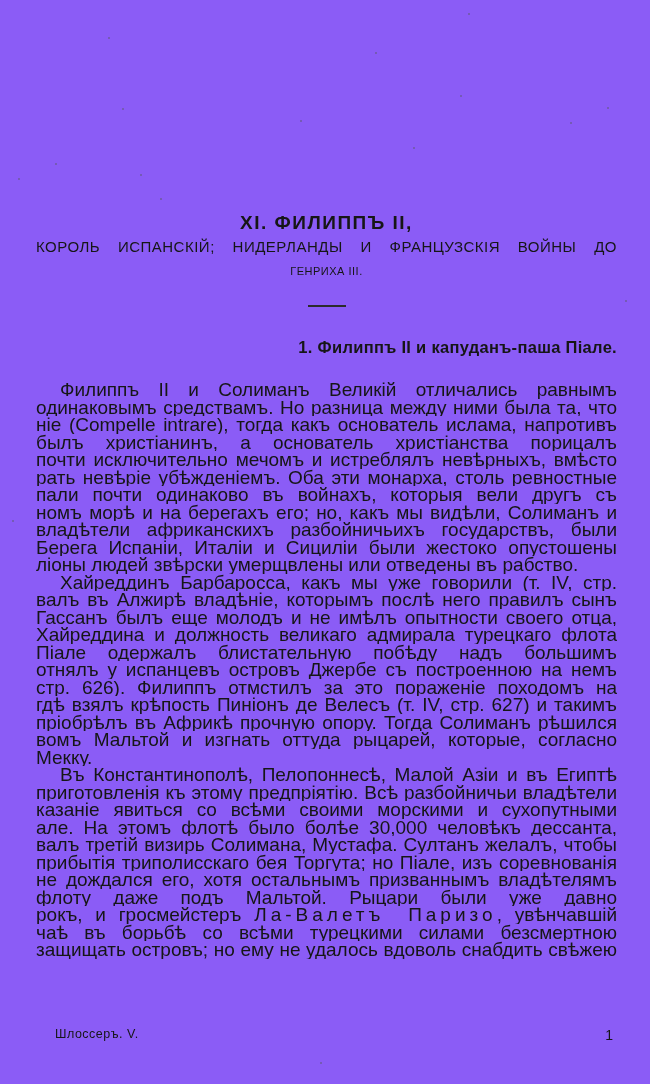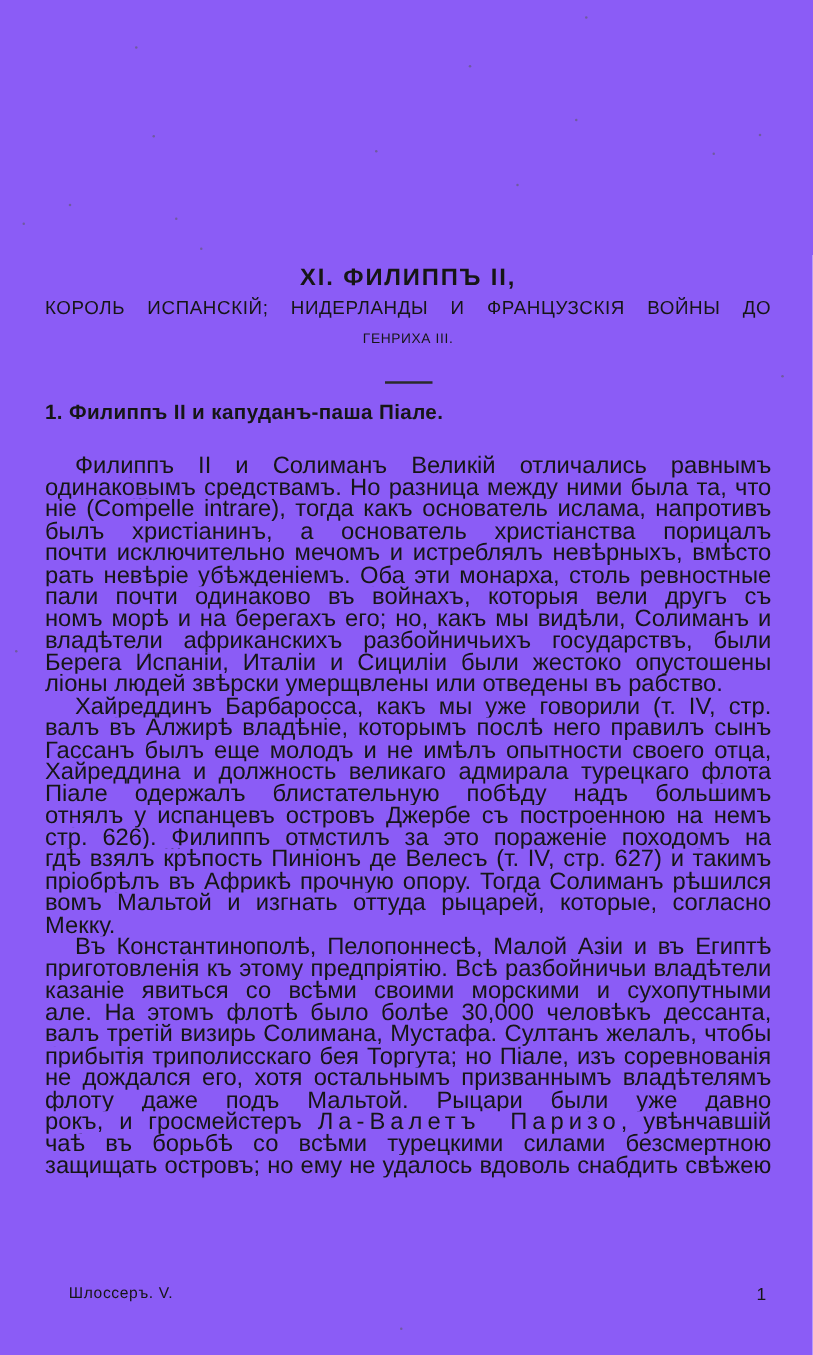--- a/index.html
+++ b/index.html
@@ -38,22 +38,22 @@
     letter-spacing:0.5px;
     line-height:19px;
     text-align:center;
   }
   .divider{
     width:38px;height:2px;
     background:#2b2b2b;
     margin:24px auto 0 auto;
   }
   .section-heading{
-    margin-top:13px;
-    text-align:left;
+    margin-top:30px;
+    text-align:right;
     font-size:16.5px;
     font-weight:bold;
     letter-spacing:0.3px;
     line-height:21px;
   }
   .body-text{
     margin-top:23px;
     font-size:19px;
     line-height:17.5px;
   }

